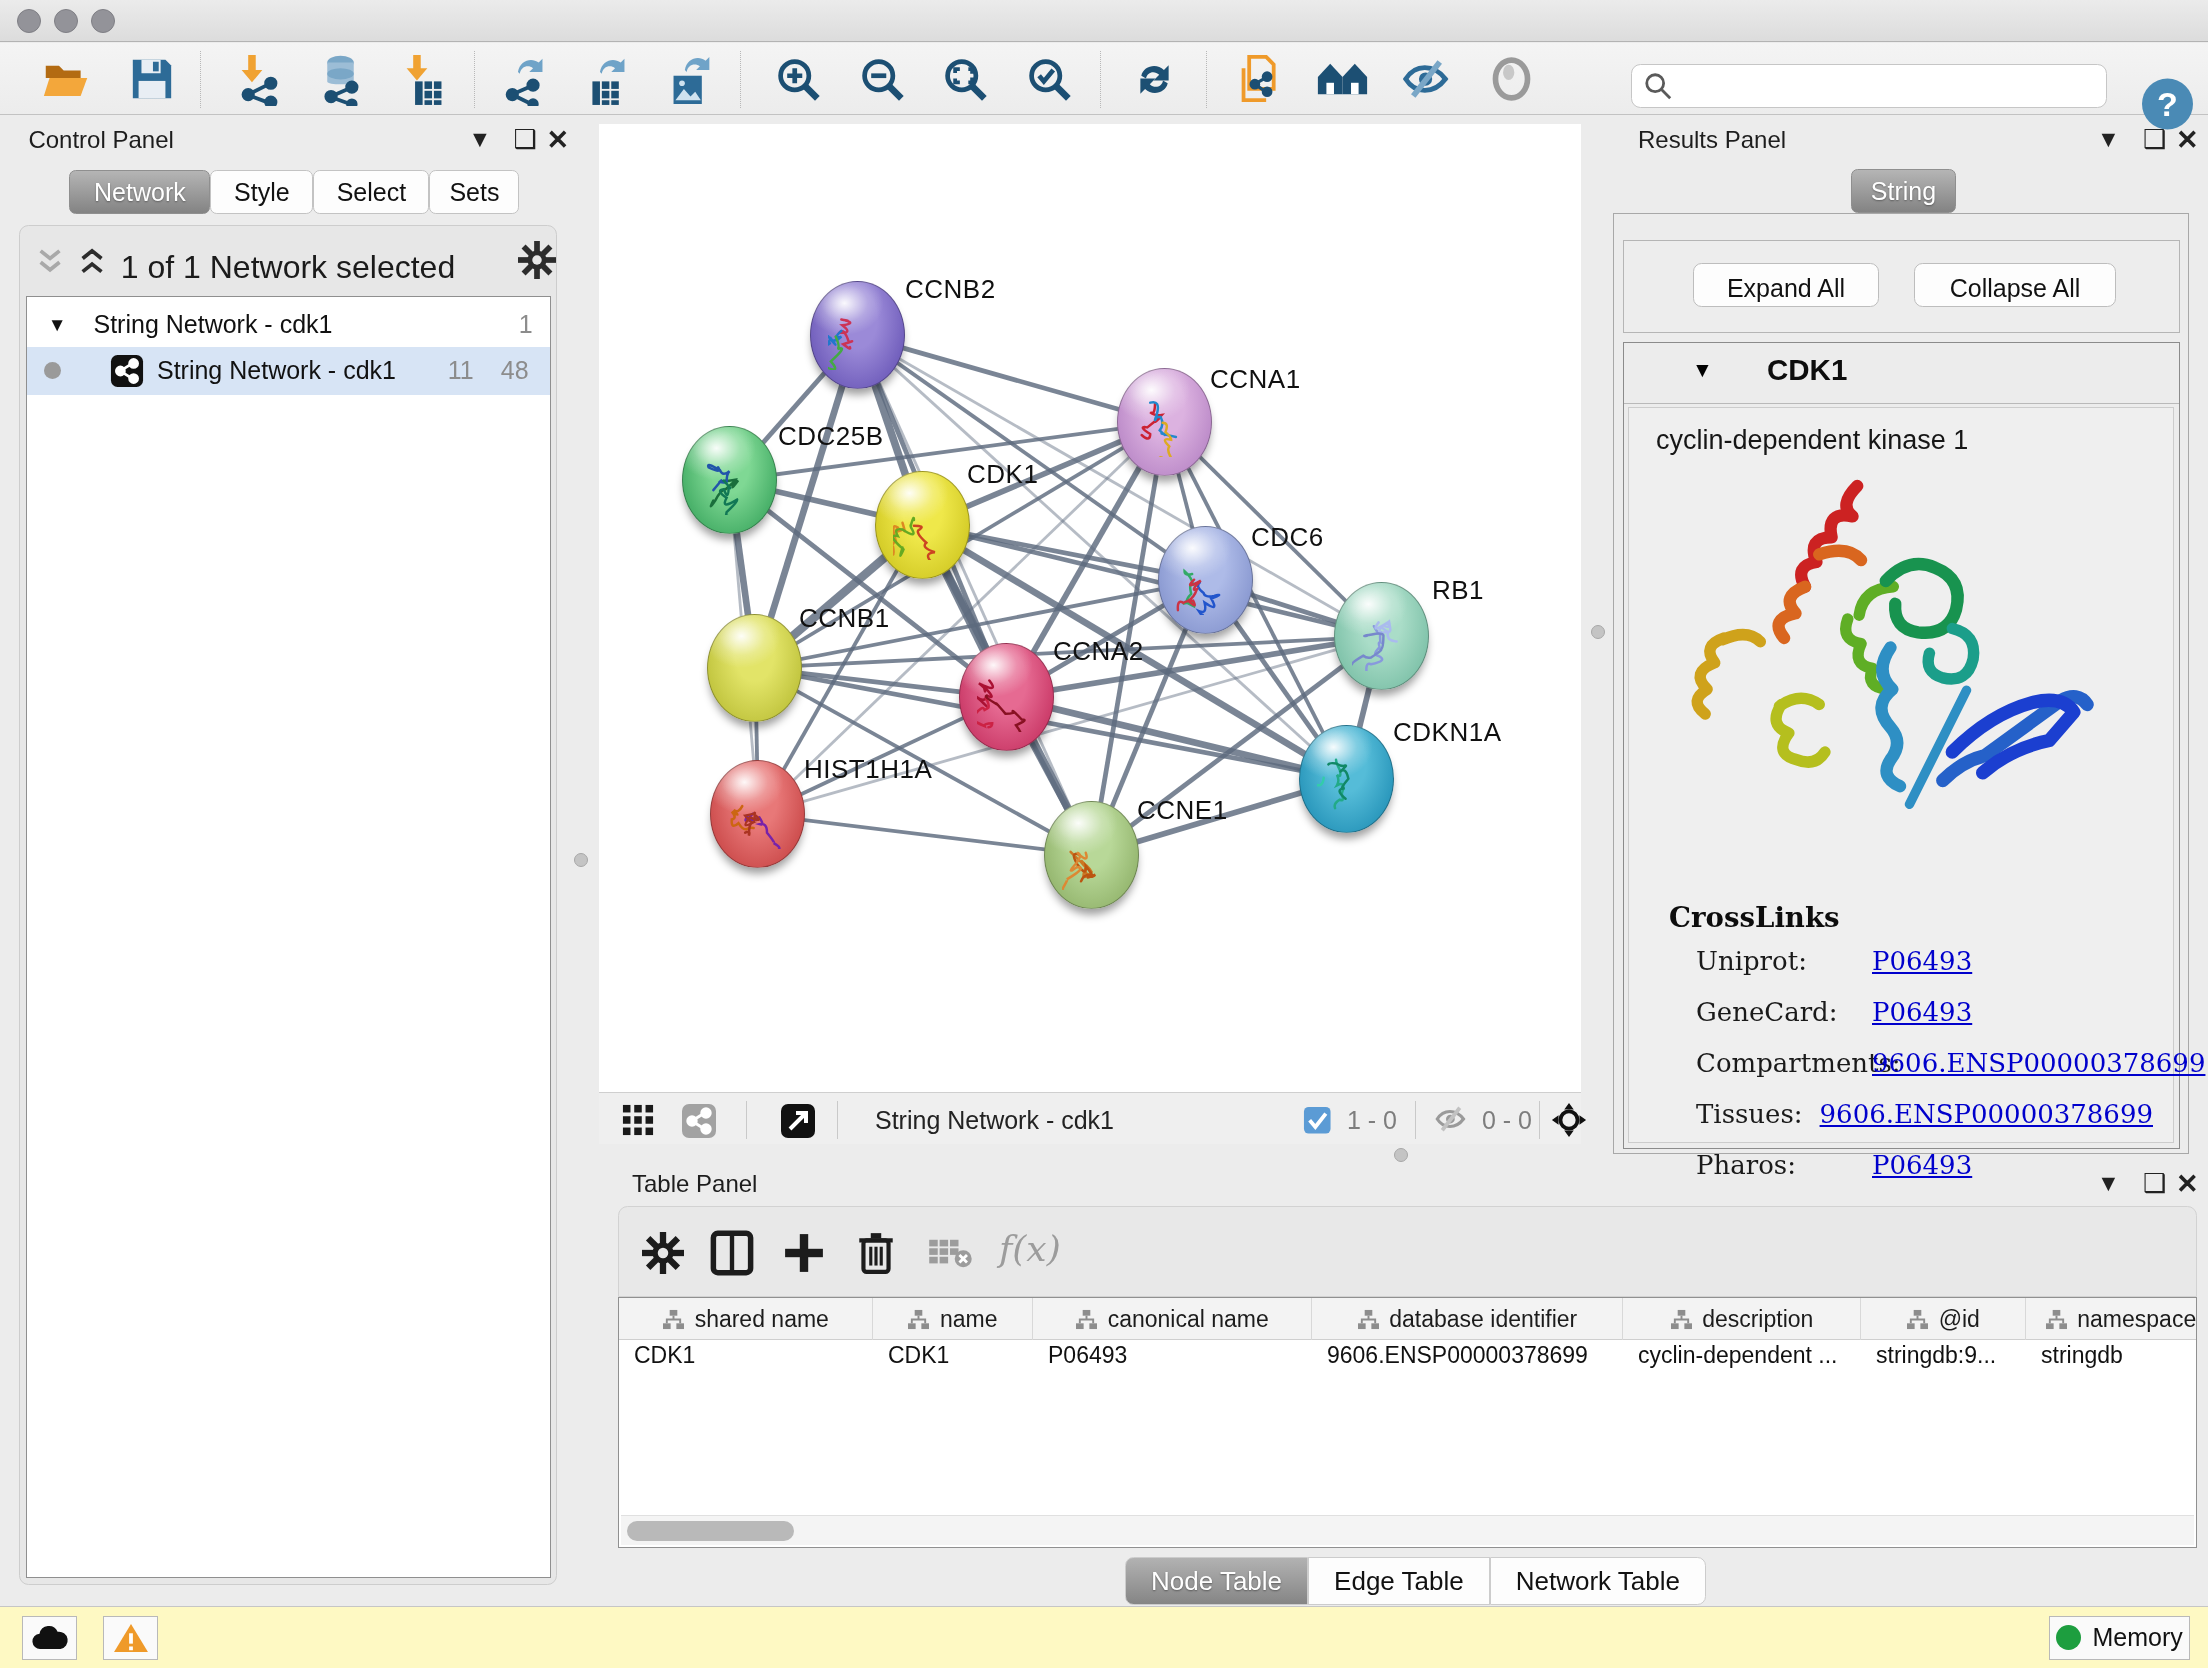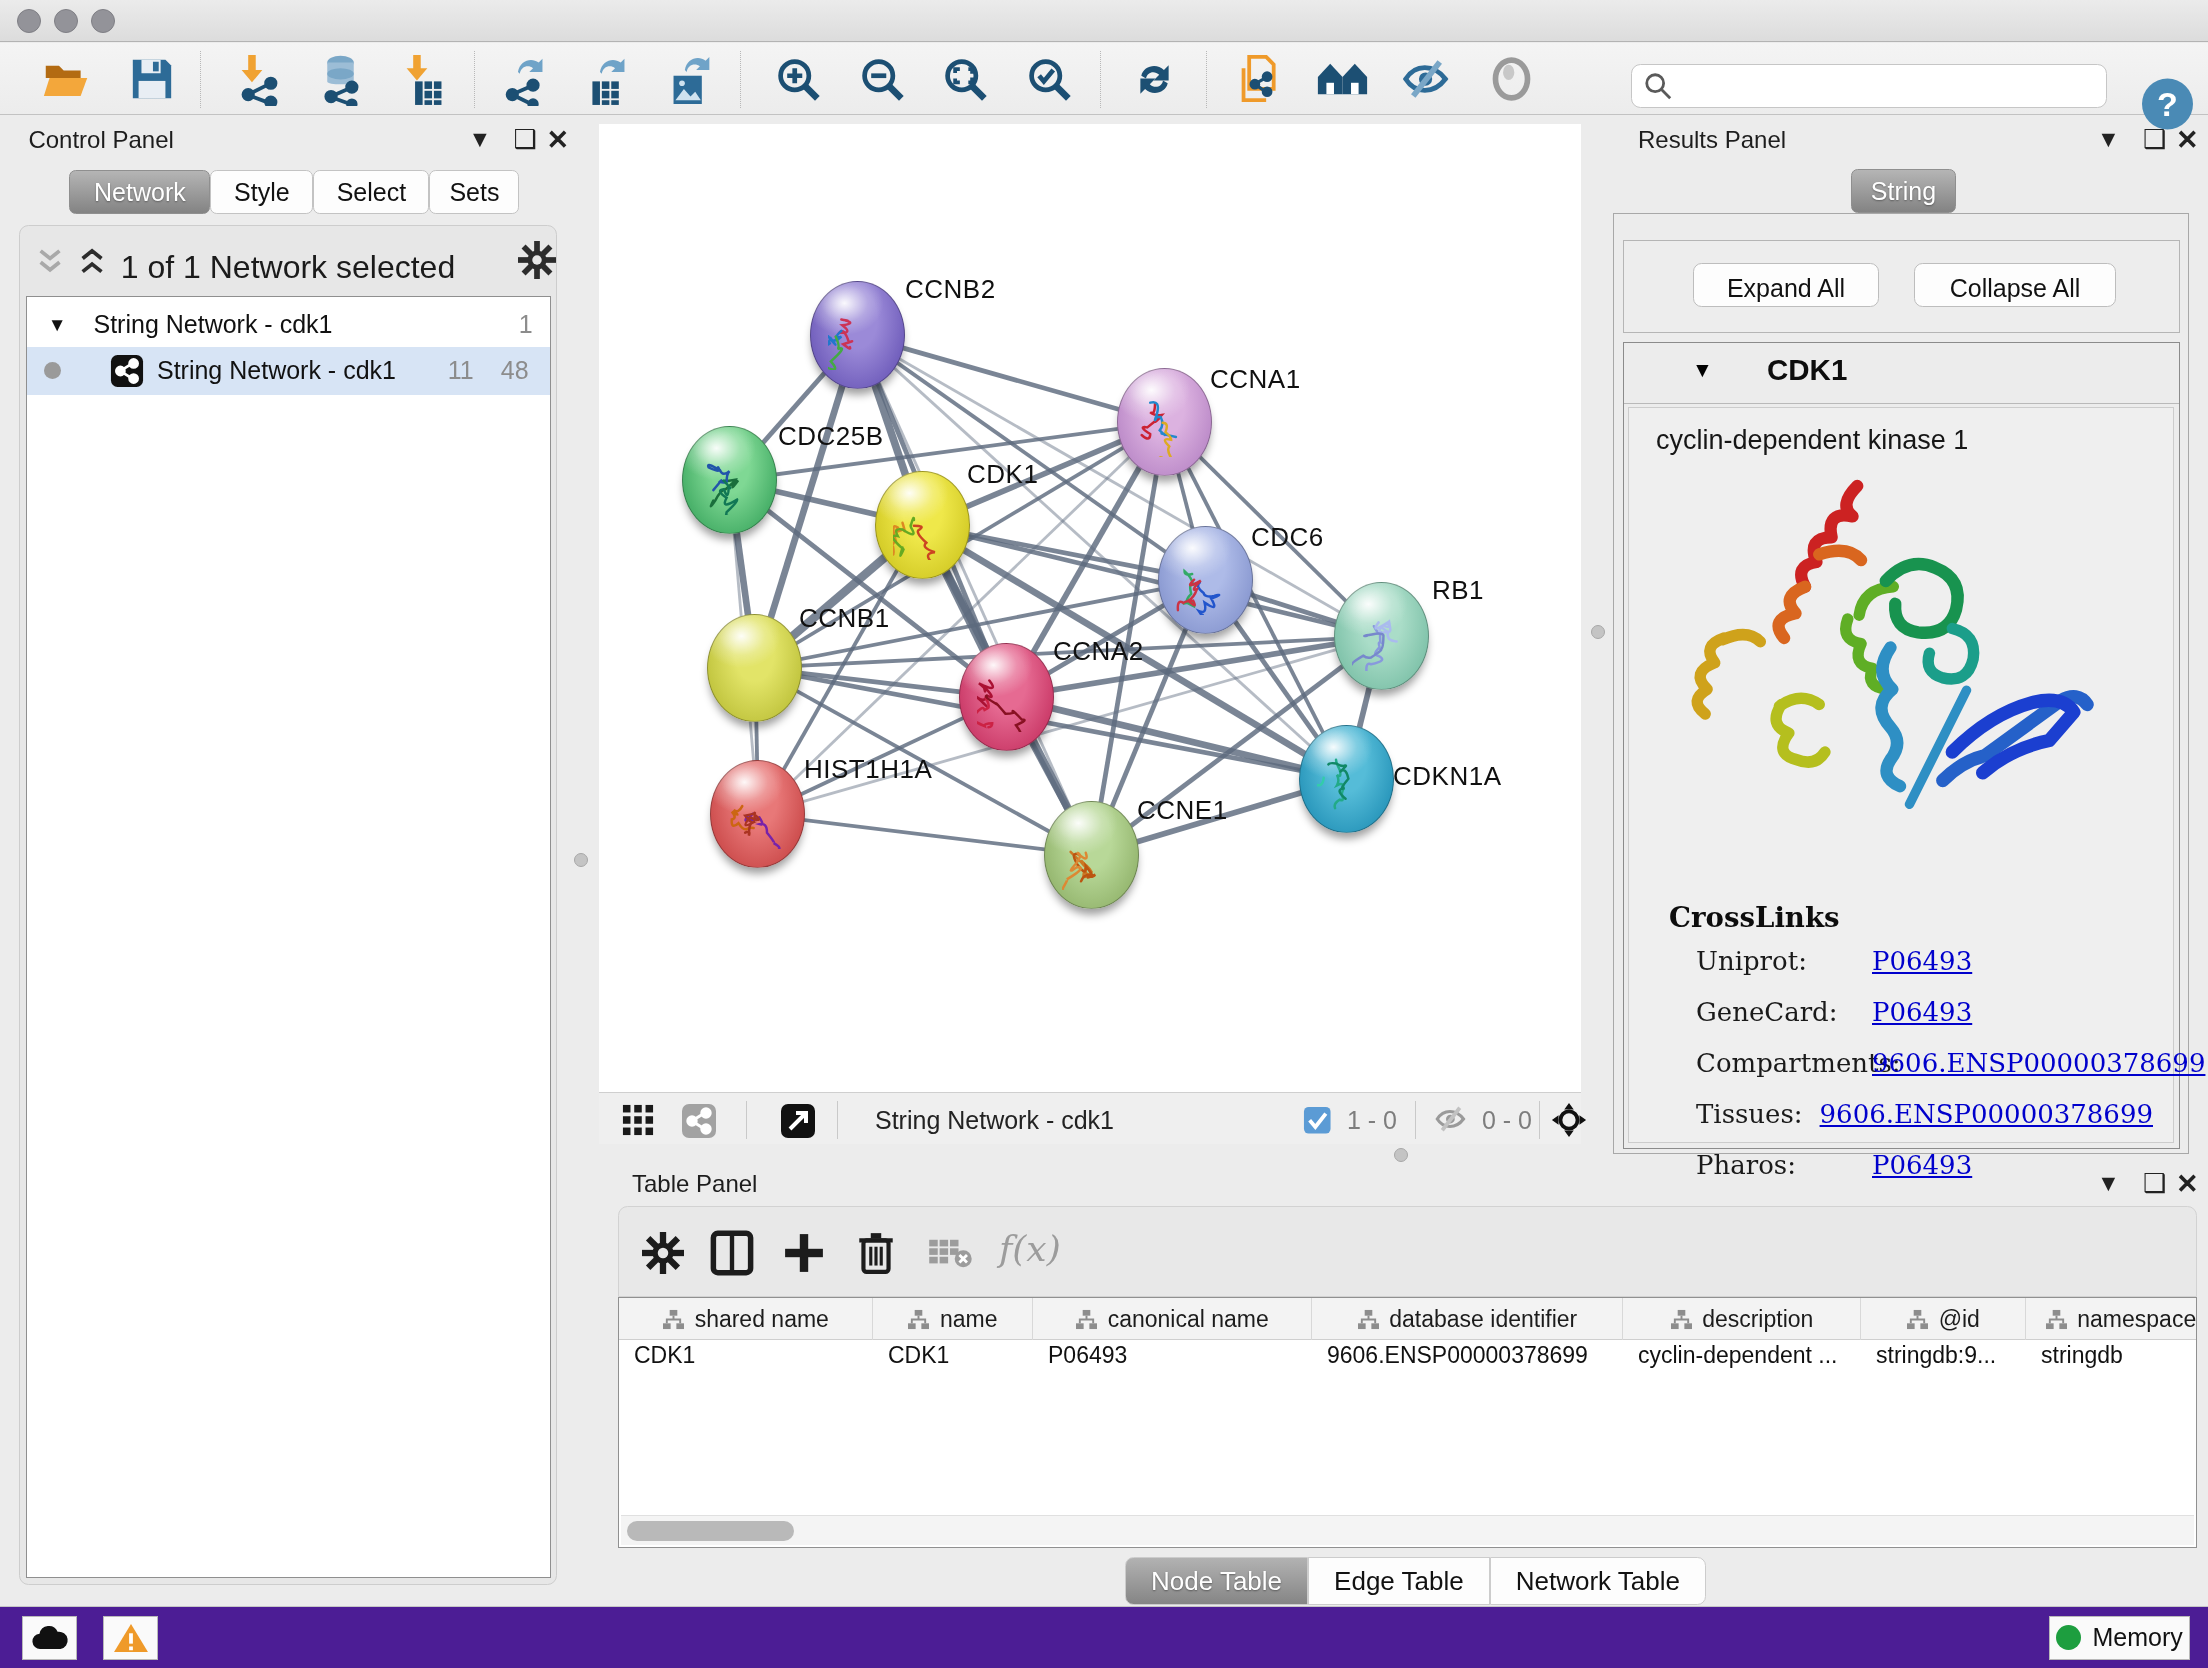--- a/index.html
+++ b/index.html
@@ -91,21 +91,21 @@
   .tp-scroll { position:absolute; left:1.9px; top:217px; width:1573px; height:30px; background:#f4f4f4; border-top:1px solid #e0e0e0; }
   .tp-thumb { position:absolute; left:5.7px; top:4.8px; width:167px; height:20px; background:#b9b9b9; border-radius:10.5px; }
   .tp-tabs { position:absolute; left:1125px; top:1557px; height:48px; display:flex; }
   .tp-tab { font-size:26px; padding:7.6px 25px; background:#fdfdfd; border:1px solid #cccccc; color:#111; }
   .tp-tab:first-child { border-radius:8.6px 0 0 8.6px; }
   .tp-tab:last-child { border-radius:0 8.6px 8.6px 0; }
   .tp-tab.sel { background:linear-gradient(#b2b2b2,#858585); color:#fff; text-shadow:0 1px 1.9px rgba(0,0,0,.4); }
 
   
   .statusbar { position:absolute; left:0; top:1606px; width:2208px; height:62px;
-    background:#4c1d95; border-top:1px solid #c6c6c6; }
+    background:#fef9c3; border-top:1px solid #c6c6c6; }
   .sb-btn { position:absolute; top:8.6px; height:44px; background:#fafafa; border:1.9px solid #b9b9b9;
     display:flex; align-items:center; justify-content:center; }
   .memdot { width:25px; height:25px; border-radius:50%; background:#1d9e3f; margin-right:11.4px; }
   .mem-label { font-size:25px; color:#111; }
 </style>
 </head>
 <body>
 
 <div class="titlebar">
   <div class="traffic" style="left:17px"></div>
@@ -456,21 +456,21 @@
         </svg>
       </div>
       <div class="nlabel" style="left: 454px; top: 512px;">CCNA2</div>
       <div class="node" style="left: 700px; top: 601px; background: radial-gradient(42% 30% at 36% 20%, rgba(255, 255, 255, 0.95), rgba(255, 255, 255, 0.25) 60%, rgba(255, 255, 255, 0) 100%), radial-gradient(at 50% 35%, rgb(85, 188, 216) 30%, rgb(24, 136, 176) 95%); border: 1px solid rgba(0, 0, 0, 0.28);">
         <svg class="squig" width="59" height="63" viewBox="0 0 62 66">
           <path d="M20 9 q-0 3 4 11 q2 9 -3 5 q3 6 -0 11 q10 -5 5 9 q3 9 -2 6 q-7 4 -5 9" fill="none" stroke="#22aa88" stroke-width="2.6" stroke-linecap="round"></path>
           <path d="M12 14 q1 -2 8 -1 q7 4 10 2 q2 0 -6 7 q6 -6 9 7 q-11 13 -4 10 q-11 1 1 11" fill="none" stroke="#118866" stroke-width="2.6" stroke-linecap="round"></path>
           <path d="M7 28 q-1 12 -11 6 q-9 5 -2 4 q8 4 -10 1 q-7 4 -6 -3 q-11 -0 -6 1 q5 2 0 14" fill="none" stroke="#33ccaa" stroke-width="2.6" stroke-linecap="round"></path>
         </svg>
       </div>
-      <div class="nlabel" style="left: 794px; top: 593px; margin-top: 44px;">CDKN1A</div>
+      <div class="nlabel" style="left: 794px; top: 593px;">CDKN1A</div>
       <div class="node" style="left: 111px; top: 636px; background: radial-gradient(42% 30% at 36% 20%, rgba(255, 255, 255, 0.95), rgba(255, 255, 255, 0.25) 60%, rgba(255, 255, 255, 0) 100%), radial-gradient(at 50% 35%, rgb(232, 120, 120) 30%, rgb(194, 60, 60) 95%); border: 1px solid rgba(0, 0, 0, 0.28);">
         <svg class="squig" width="59" height="63" viewBox="0 0 62 66">
           <path d="M26 29 q-12 14 -5 1 q-5 10 12 3 q6 9 0 7 q8 -2 8 9 q9 11 7 11 q11 6 2 8" fill="none" stroke="#7722aa" stroke-width="2.6" stroke-linecap="round"></path>
           <path d="M15 21 q-4 8 -9 4 q9 9 -2 2 q6 7 -0 8 q-1 11 7 4 q5 8 9 6 q3 -2 7 -1" fill="none" stroke="#cc6611" stroke-width="2.6" stroke-linecap="round"></path>
           <path d="M28 28 q2 1 -10 3 q11 15 10 -1 q11 9 -5 3 q-11 13 4 5 q-5 -1 -5 14 q2 -6 -4 -3" fill="none" stroke="#aa3322" stroke-width="2.6" stroke-linecap="round"></path>
         </svg>
       </div>
       <div class="nlabel" style="left: 205px; top: 630px;">HIST1H1A</div>
       <div class="node" style="left: 445px; top: 677px; background: radial-gradient(42% 30% at 36% 20%, rgba(255, 255, 255, 0.95), rgba(255, 255, 255, 0.25) 60%, rgba(255, 255, 255, 0) 100%), radial-gradient(at 50% 35%, rgb(184, 216, 152) 30%, rgb(136, 170, 96) 95%); border: 1px solid rgba(0, 0, 0, 0.28);">
         <svg class="squig" width="59" height="63" viewBox="0 0 62 66">

